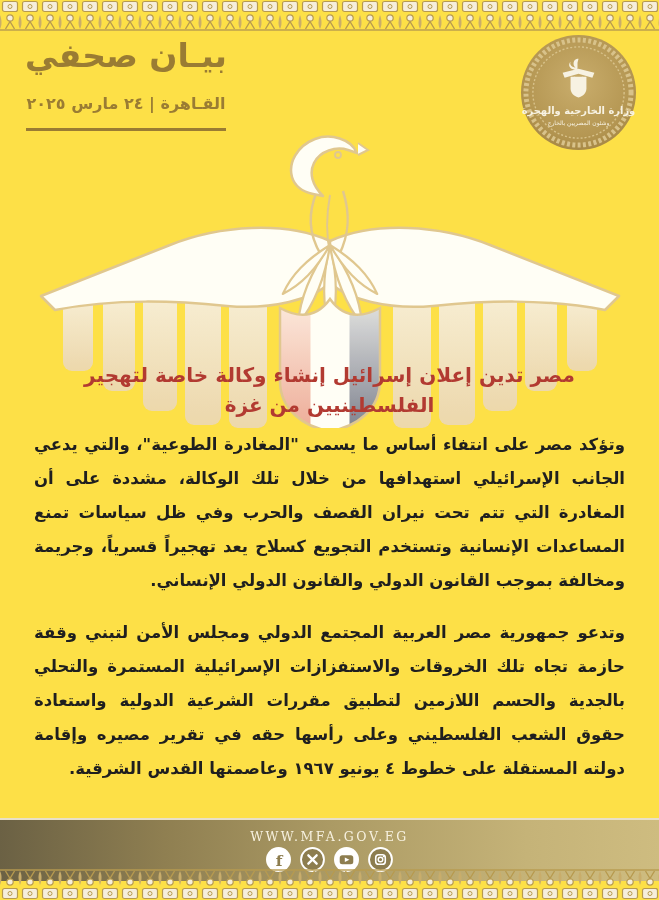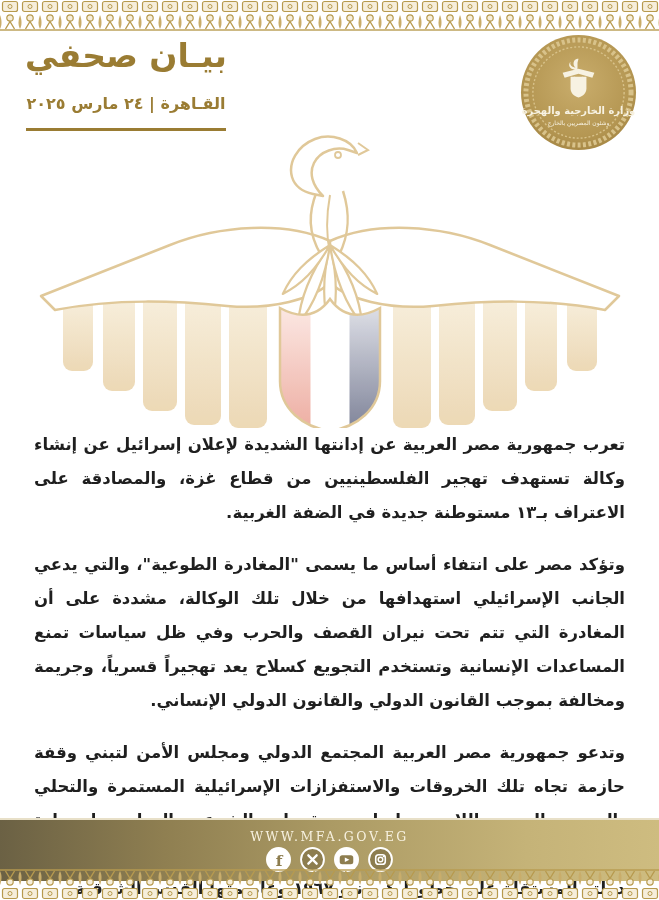--- a/index.html
+++ b/index.html
@@ -1,19 +1,19 @@
 <!DOCTYPE html>
 <html lang="ar"><head>
 <meta charset="utf-8">
 <style>
   * { margin:0; padding:0; box-sizing:border-box; }
   body { background:#888; font-family:"DejaVu Sans", sans-serif; }
   .page {
     position:relative; width:659px; height:900px; margin:0 auto;
-    background:#ffffff; overflow:hidden;
+    background:#fde047; overflow:hidden;
   }
   
   .border-top  { position:absolute; top:0; left:0; }
   .border-bottom { position:absolute; bottom:0; left:0; }
 
   
   .header-block { position:absolute; top:36px; left:20px; width:212px; text-align:center; direction:rtl; }
   .statement-title { font-size:33px; font-weight:bold; color:#9a7c33; letter-spacing:1px; }
   .dateline { margin-top:19px; font-size:16px; font-weight:bold; color:#9a7c33; }
   .header-rule { margin:15px auto 0; width:200px; height:2.5px; background:#9a7c33; }
@@ -159,23 +159,23 @@
         <rect x="255" y="160" width="33" height="140" fill="url(#redg)"></rect>
         <rect x="288" y="160" width="34" height="140" fill="#ffffff"></rect>
         <rect x="322" y="160" width="33" height="140" fill="url(#navyg)"></rect>
         <rect x="285.5" y="160" width="5" height="140" fill="#ffffff"></rect>
         <rect x="319.5" y="160" width="5" height="140" fill="#ffffff"></rect>
       </g>
       <path d="M255,175 C275,186 292,184 305,166 C318,184 335,186 355,175 L355,248 C355,276 332,294 305,298 C278,294 255,276 255,248 Z" fill="none" stroke="#dfc694" stroke-width="2.5"></path>
     </g>
   </svg>
 
+  <div class="headline">مصر تدين إعلان إسرائيل إنشاء وكالة خاصة لتهجير الفلسطينيين من غزة</div>
 
   <div class="body-text">
-    <p>تعرب جمهورية مصر العربية عن إدانتها الشديدة لإعلان إسرائيل عن إنشاء وكالة تستهدف تهجير الفلسطينيين من قطاع غزة، والمصادقة على الاعتراف بـ١٣ مستوطنة جديدة في الضفة الغربية.</p>
     <p>وتؤكد مصر على انتفاء أساس ما يسمى "المغادرة الطوعية"، والتي يدعي الجانب الإسرائيلي استهدافها من خلال تلك الوكالة، مشددة على أن المغادرة التي تتم تحت نيران القصف والحرب وفي ظل سياسات تمنع المساعدات الإنسانية وتستخدم التجويع كسلاح يعد تهجيراً قسرياً، وجريمة ومخالفة بموجب القانون الدولي والقانون الدولي الإنساني.</p>
     <p>وتدعو جمهورية مصر العربية المجتمع الدولي ومجلس الأمن لتبني وقفة حازمة تجاه تلك الخروقات والاستفزازات الإسرائيلية المستمرة والتحلي بالجدية والحسم اللازمين لتطبيق مقررات الشرعية الدولية واستعادة حقوق الشعب الفلسطيني وعلى رأسها حقه في تقرير مصيره وإقامة دولته المستقلة على خطوط ٤ يونيو ١٩٦٧ وعاصمتها القدس الشرقية.</p>
   </div>
 
   <div class="footer-band">
     <div class="website">WWW.MFA.GOV.EG</div>
     <div class="social-row">
       <svg width="25" height="25" viewBox="0 0 24 24">
         <circle cx="12" cy="12" r="12" fill="#ffffff"></circle>
         <text x="12.5" y="18" text-anchor="middle" font-size="15" font-weight="bold" fill="#8d7d4f" font-family="DejaVu Serif, serif">f</text>

